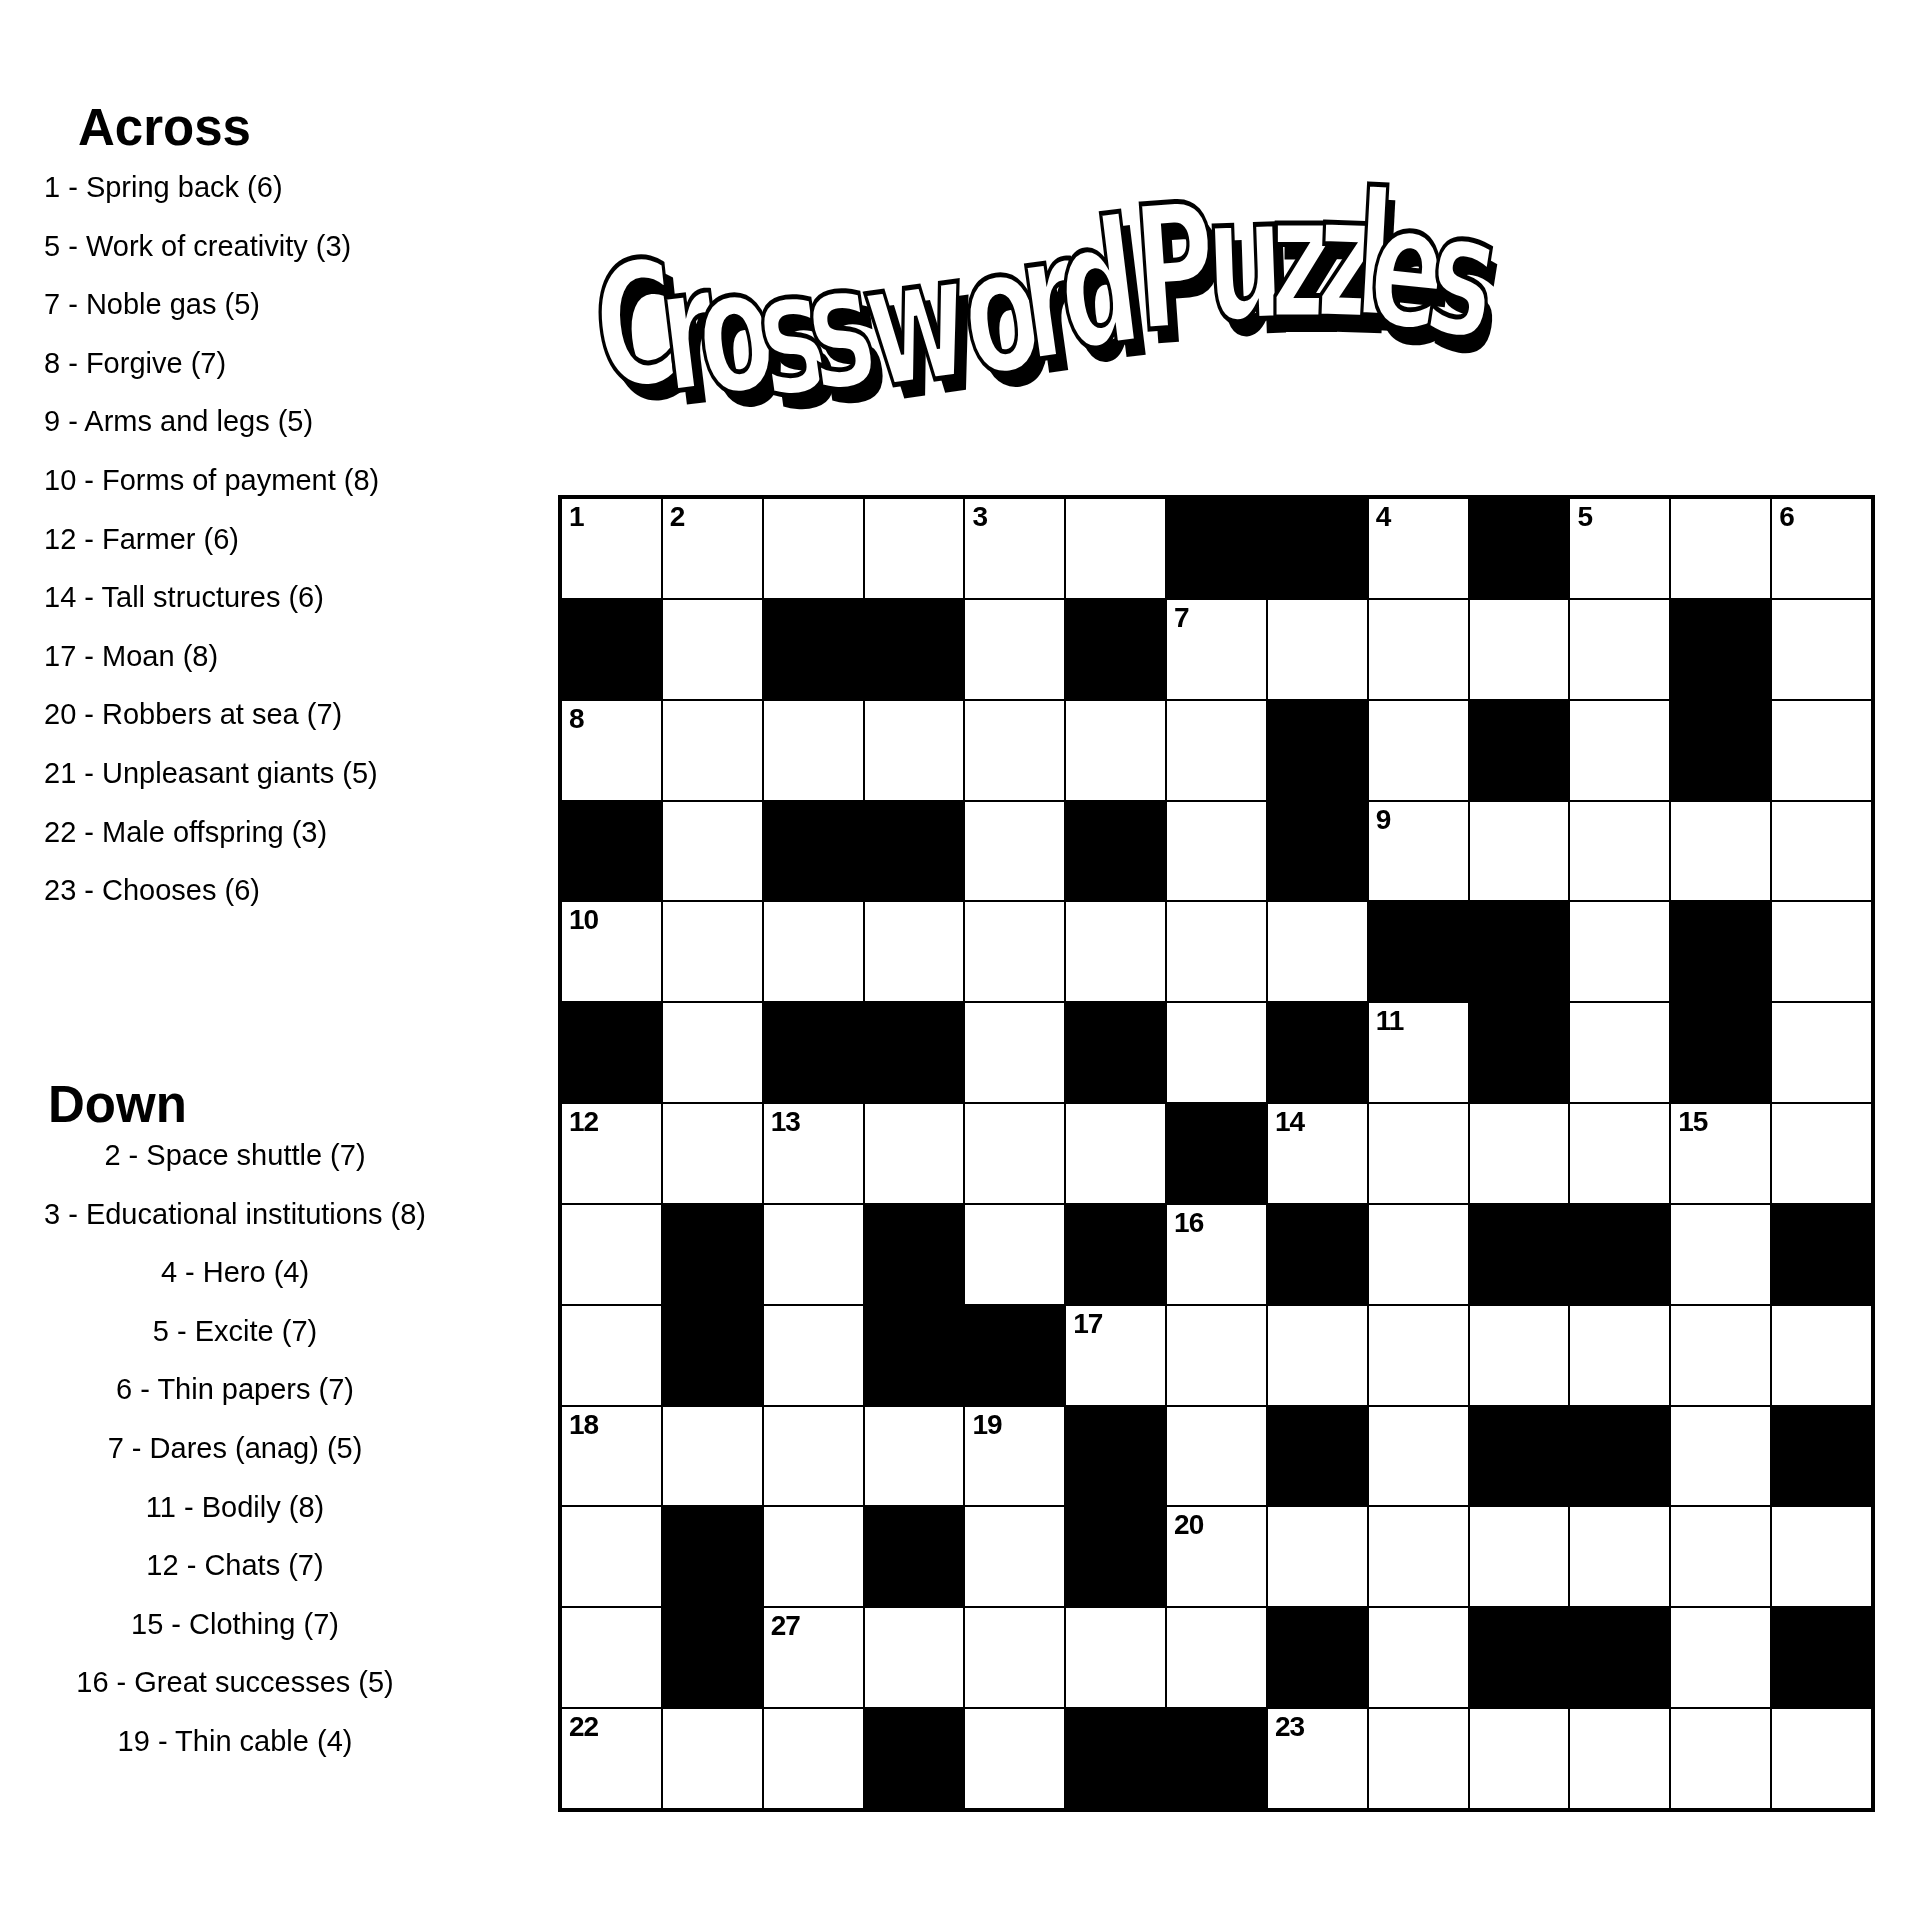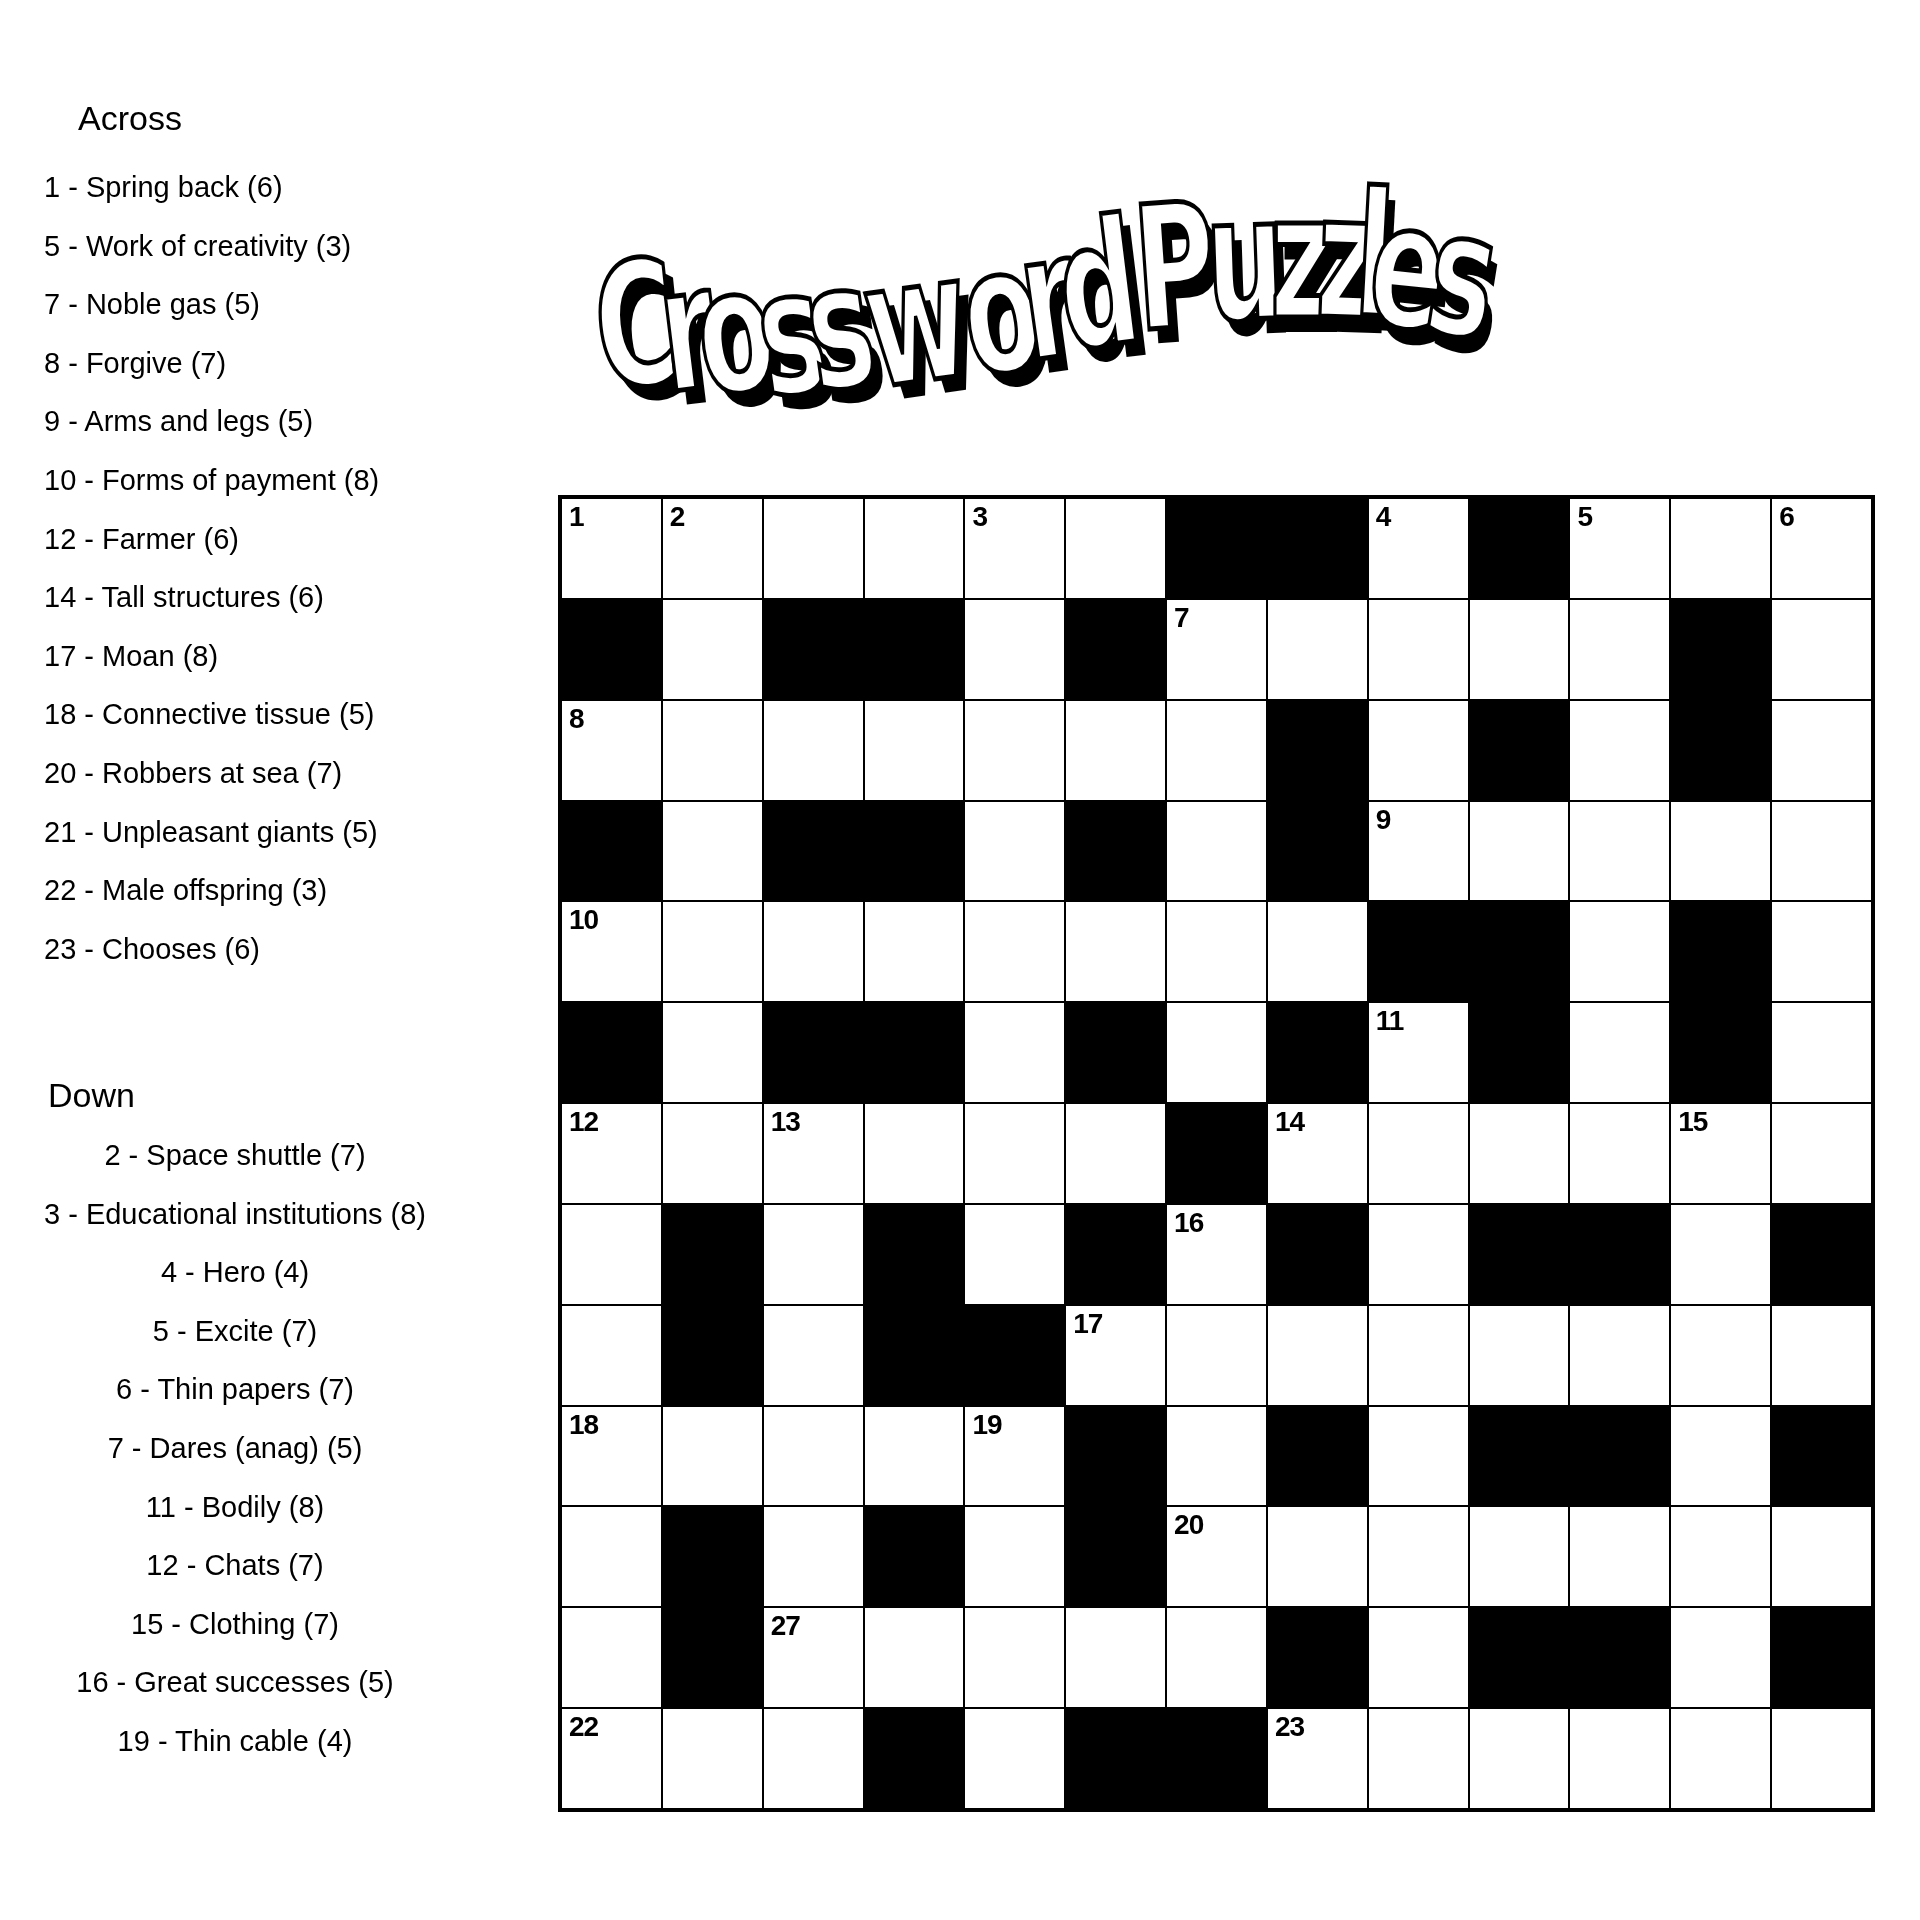--- a/index.html
+++ b/index.html
@@ -1,20 +1,20 @@
 <!DOCTYPE html>
 <html><head>
 <meta charset="utf-8">
 <style>
   html,body{margin:0;padding:0;background:#888;}
   .page{position:relative;width:1920px;height:1920px;background:#fff;overflow:hidden;
         font-family:"Liberation Sans",sans-serif;color:#000;}
 
   
-  .section-heading{position:absolute;font-weight:normal;font-size:34px;line-height:1.1;}
+  .section-heading{position:absolute;font-weight:bold;font-size:51px;line-height:1.1;}
   #across-heading{left:78px;top:100px;}
   #down-heading{left:48px;top:1062px;margin-top:15px;}
   .clue-list{position:absolute;left:44px;font-size:29px;line-height:58.6px;}
   #across-list{top:158px;}
   #down-list{top:1126px;text-align:center;}
   .clue{white-space:nowrap;}
 
   
   .title-wrap{position:absolute;left:600px;top:160px;width:1200px;height:300px;
               white-space:nowrap;pointer-events:none;}
@@ -42,21 +42,20 @@
   <div class="clue-list" id="across-list">
       <div class="clue">1 - Spring back (6)</div>
       <div class="clue">5 - Work of creativity (3)</div>
       <div class="clue">7 - Noble gas (5)</div>
       <div class="clue">8 - Forgive (7)</div>
       <div class="clue">9 - Arms and legs (5)</div>
       <div class="clue">10 - Forms of payment (8)</div>
       <div class="clue">12 - Farmer (6)</div>
       <div class="clue">14 - Tall structures (6)</div>
       <div class="clue">17 - Moan (8)</div>
-      <div class="clue">18 - Connective tissue (5)</div>
       <div class="clue">20 - Robbers at sea (7)</div>
       <div class="clue">21 - Unpleasant giants (5)</div>
       <div class="clue">22 - Male offspring (3)</div>
       <div class="clue">23 - Chooses (6)</div>
     </div>
 
   <div class="section-heading" id="down-heading">Down</div>
   <div class="clue-list" id="down-list">
       <div class="clue">2 - Space shuttle (7)</div>
       <div class="clue">3 - Educational institutions (8)</div>

